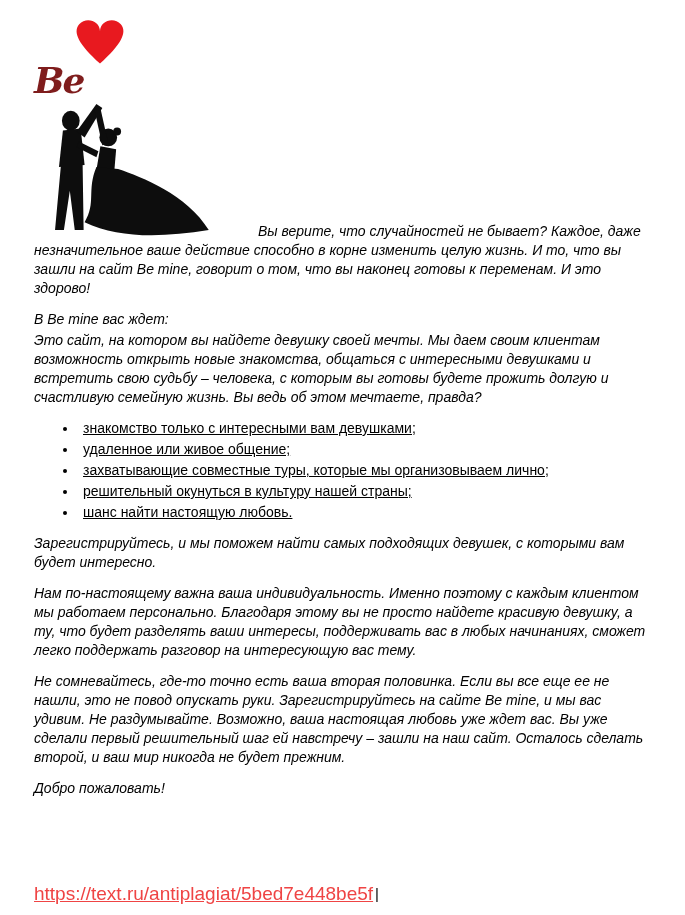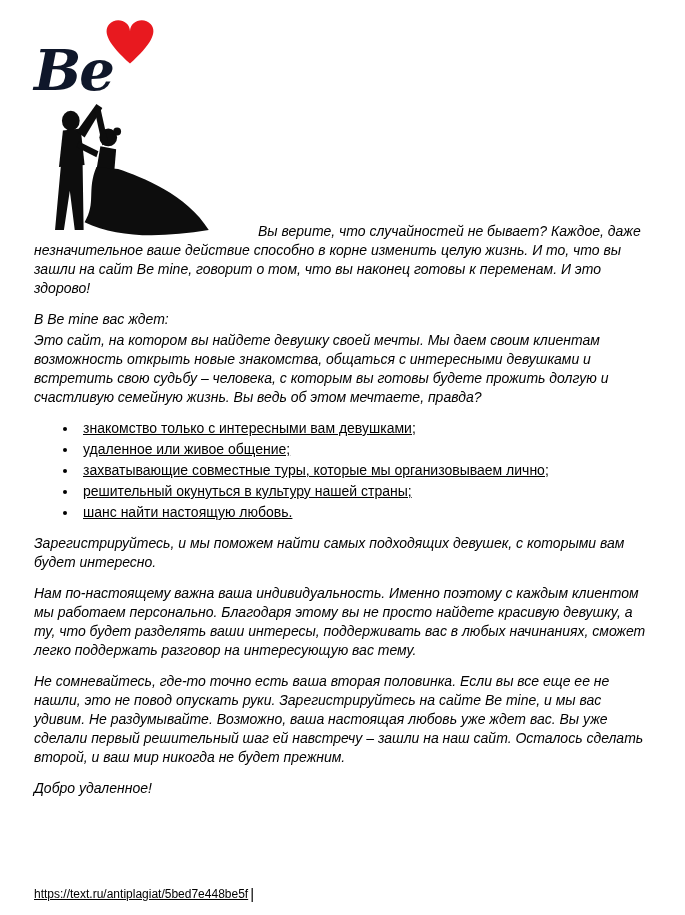--- a/index.html
+++ b/index.html
@@ -29,24 +29,24 @@
   .logo-row {
     display: flex;
     align-items: flex-end;
     height: 86px;
     white-space: nowrap;
   }
   .logo-word {
     font-family: "DejaVu Serif", serif;
     font-style: italic;
     font-weight: bold;
-    font-size: 56px;
+    font-size: 36px;
     line-height: 1;
     letter-spacing: -2px;
-    color: #0f172a;
+    color: #7f1d1d;
   }
   .logo-heart {
     position: relative;
     top: -26px;
     margin: 0 -12px;
     z-index: 1;
   }
   .silhouette { display: block; margin: 2px 0 0 4px; }
 
   
@@ -66,23 +66,23 @@
 
   
   .footer {
     margin-top: auto;
     flex-shrink: 0;
     padding-top: 8px;
     display: flex;
     align-items: center;
   }
   .footer a {
-    color: #000000;
+    color: #ef4444;
     text-decoration: underline;
-    font-size: 12px;
+    font-size: 19px;
     line-height: 18px;
   }
   .caret {
     color: #000;
     margin-left: 2px;
     font-size: 15px;
     font-weight: 400;
   }
 </style>
 </head>
@@ -132,20 +132,20 @@
       <li>решительный окунуться в культуру нашей страны;</li>
       <li>шанс найти настоящую любовь.</li>
     </ul>
 
     <p class="doc-par">Зарегистрируйтесь, и мы поможем найти самых подходящих девушек, с которыми вам будет интересно.</p>
 
     <p class="doc-par">Нам по-настоящему важна ваша индивидуальность. Именно поэтому с каждым клиентом мы работаем персонально. Благодаря этому вы не просто найдете красивую девушку, а ту, что будет разделять ваши интересы, поддерживать вас в любых начинаниях, сможет легко поддержать разговор на интересующую вас тему.</p>
 
     <p class="doc-par">Не сомневайтесь, где-то точно есть ваша вторая половинка. Если вы все еще ее не нашли, это не повод опускать руки. Зарегистрируйтесь на сайте Be mine, и мы вас удивим. Не раздумывайте. Возможно, ваша настоящая любовь уже ждет вас. Вы уже сделали первый решительный шаг ей навстречу – зашли на наш сайт. Осталось сделать второй, и ваш мир никогда не будет прежним.</p>
 
-    <p class="doc-par">Добро удаленное!</p>
+    <p class="doc-par">Добро пожаловать!</p>
   </div>
 
   <div class="footer">
     <a href="#">https://text.ru/antiplagiat/5bed7e448be5f</a>
     <span class="caret">|</span>
   </div>
 </div>
 
 </body></html>

